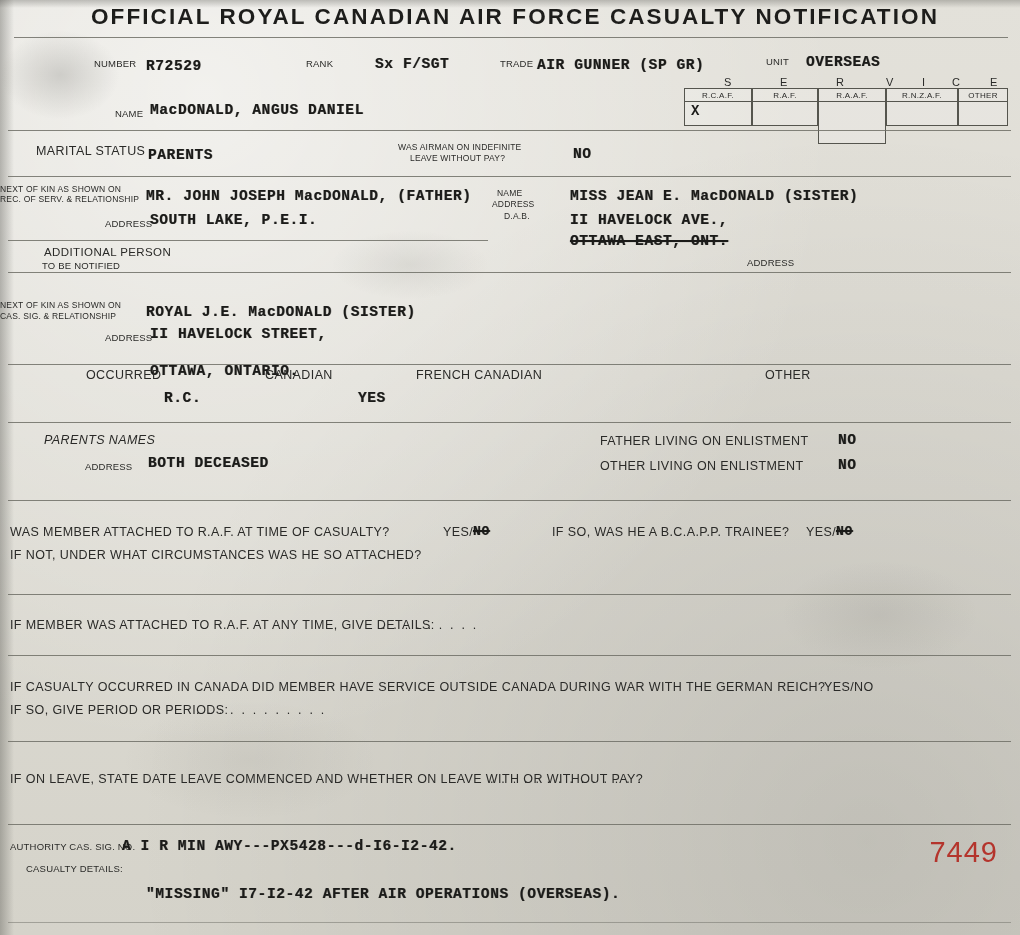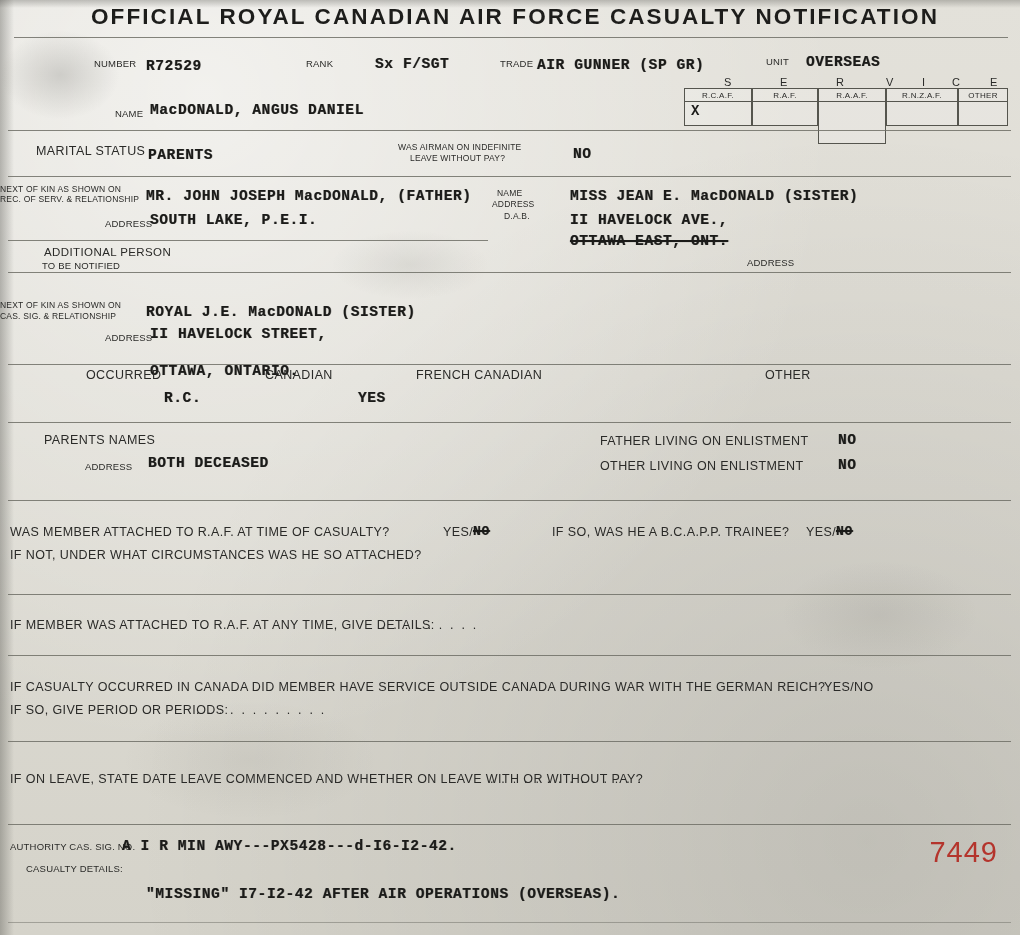--- a/index.html
+++ b/index.html
@@ -244,21 +244,21 @@
 
   <div class="lbl" style="left:86px; top:368px;">OCCURRED</div>
   <div class="lbl" style="left:265px; top:368px;">CANADIAN</div>
   <div class="lbl" style="left:416px; top:368px;">FRENCH CANADIAN</div>
   <div class="lbl" style="left:765px; top:368px;">OTHER</div>
   <div class="tw" style="left:132px; top:390px;margin-left:32px;">R.C.</div>
   <div class="tw" style="left:358px; top:390px;">YES</div>
 
   <div class="rule" style="left:8px; top:422px; width:1003px;"></div>
 
-  <div class="lbl" style="left:44px; top:433px;">PARENTS NAMES</div>
+  <div class="lbl" style="left:44px; top:433px;font-style:italic;">PARENTS NAMES</div>
   <div class="lbl sm" style="left:85px; top:461px;">ADDRESS</div>
   <div class="tw" style="left:148px; top:455px;">BOTH DECEASED</div>
 
   <div class="lbl" style="left:600px; top:434px;">FATHER LIVING ON ENLISTMENT</div>
   <div class="tw" style="left:838px; top:432px;">NO</div>
   <div class="lbl" style="left:600px; top:459px;">OTHER LIVING ON ENLISTMENT</div>
   <div class="tw" style="left:838px; top:457px;">NO</div>
 
   <div class="rule" style="left:8px; top:500px; width:1003px;"></div>
 

